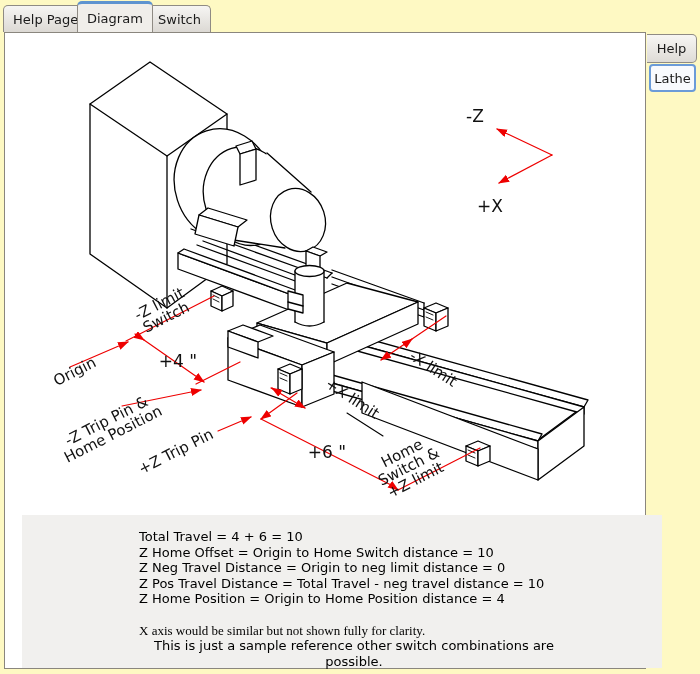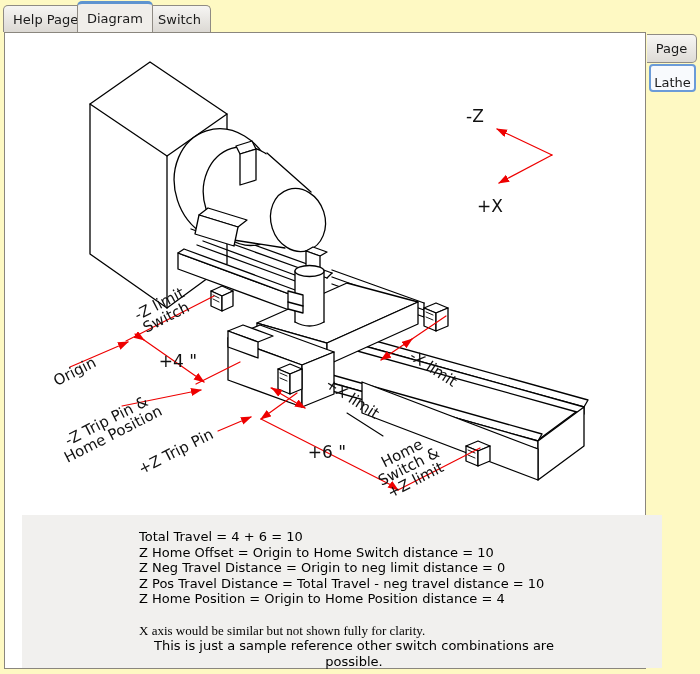--- a/index.html
+++ b/index.html
@@ -37,21 +37,21 @@
     position:absolute;display:flex;align-items:center;justify-content:center;
     font-size:13px;box-sizing:border-box;cursor:default;
   }
   .side-tab.mill{
     left:647px;top:34px;width:50px;height:29px;
     border:1px solid #8f8b84;border-left:none;border-radius:0 5px 5px 0;
     background:linear-gradient(180deg,#f7f6f4,#dedbd6);
   }
   .side-tab.lathe{
     left:649px;top:64px;width:47px;height:28px;
-    border:2px solid #6b9bd8;border-radius:4px;background:#f8fafd;align-items:flex-end;
+    border:2px solid #6b9bd8;border-radius:4px;background:#f8fafd;
   }
   
   .dlabel{
     position:absolute;font-size:15px;line-height:15px;color:#111;
     white-space:nowrap;text-align:center;
     transform:translate(-50%,-50%) rotate(-27deg);
   }
   .dlabel span{display:block;}
   .dlabel.rotr{transform:translate(-50%,-50%) rotate(33deg);}
   .dlabel.flat{transform:translate(-50%,-50%);}
@@ -69,21 +69,21 @@
     </div>
     <div class="tab active" style="left:77px;top:1px;height:31px;">
       <span>Diagram</span>
     </div>
     <div class="tab" style="left:148px;top:5px;height:27px;">
       <span>Switch</span>
     </div>
   </div>
 
   <div class="side-tab mill">
-    <span>Page</span>
+    <span>Help</span>
   </div>
   <div class="side-tab lathe">
     <span>Lathe</span>
   </div>
 
   <div class="panel">
 
     <div class="diagram-area">
 
       <svg width="640" height="482" viewBox="5 33 640 482">

